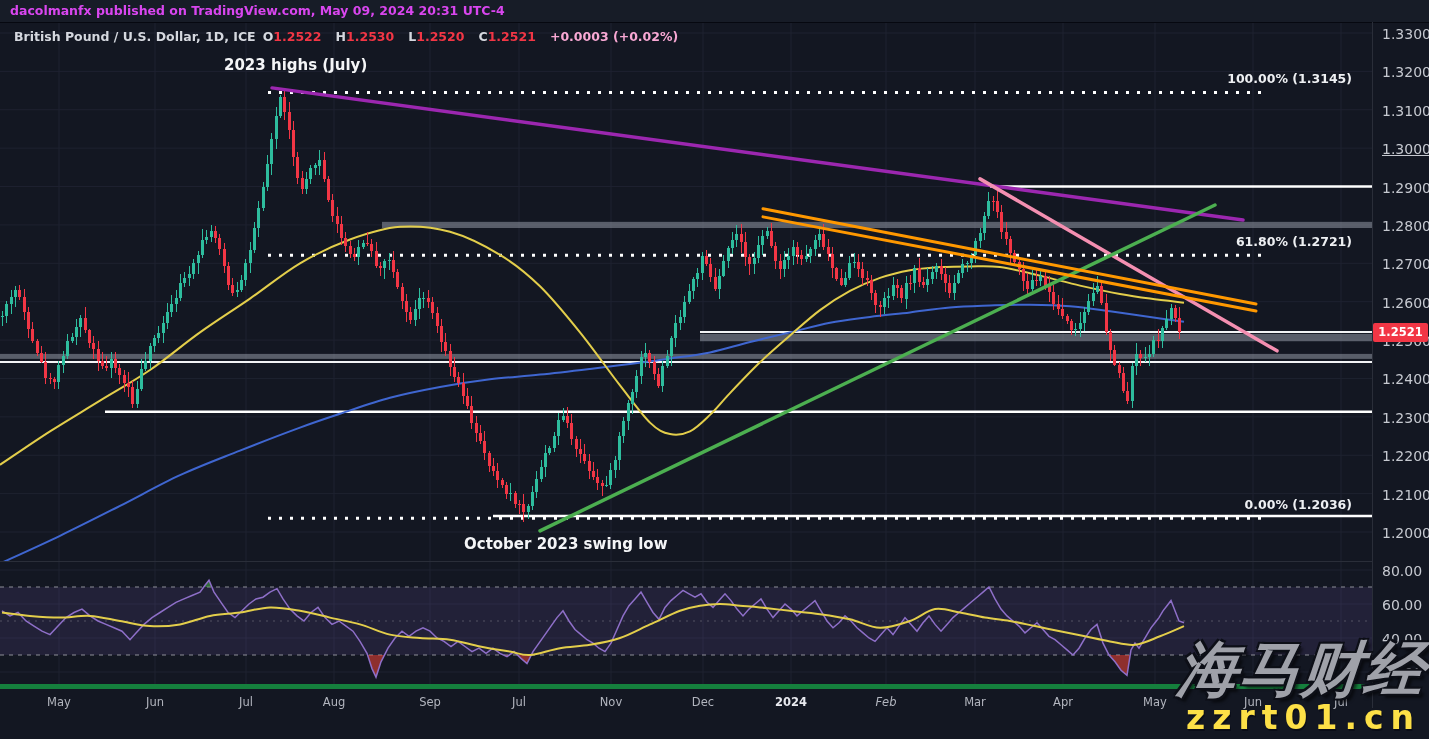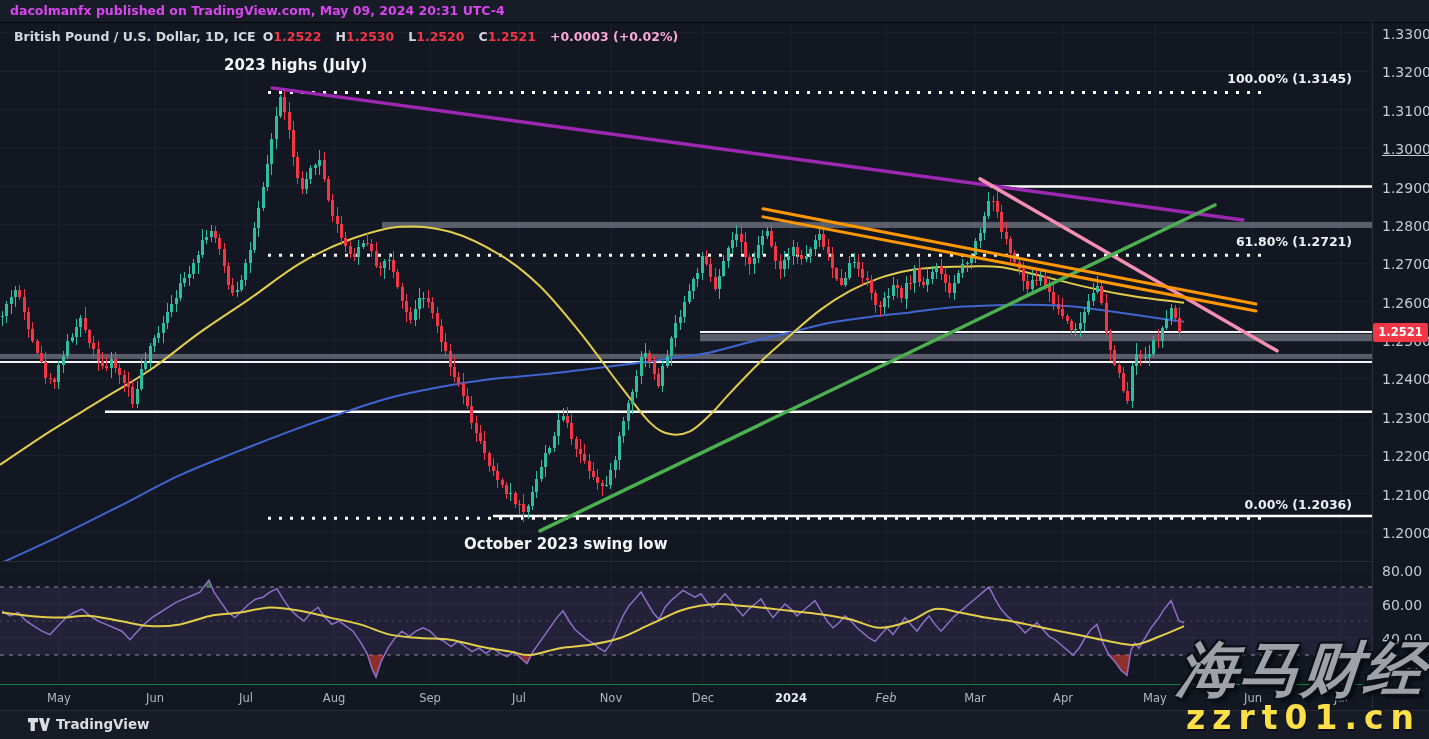--- a/index.html
+++ b/index.html
@@ -13,21 +13,21 @@
   #symbol-row .lbl{color:#d5d8df;margin-left:7px;}
   #symbol-row .chg{color:#f9a8d4;margin-left:7px;}
   .annot{position:absolute;color:#f4f5f7;font-weight:700;font-size:15px;white-space:nowrap;z-index:5;}
   #annot-high{left:224px;top:56px;}
   #annot-low{left:464px;top:535px;}
   .fib-label{position:absolute;left:1040px;width:312px;text-align:right;color:#eef0f3;font-weight:700;font-size:12.5px;z-index:5;white-space:nowrap;}
   #price-axis{position:absolute;left:1372px;top:22px;width:57px;height:686px;border-left:1px solid #2a2e39;z-index:4;}
   .axis-label{position:absolute;left:9px;font-size:14px;color:#c6c9d0;white-space:nowrap;}
   #price-tag{position:absolute;left:1373px;width:55px;height:19px;background:#f23645;color:#ffffff;
     font-size:11.5px;font-weight:700;display:flex;align-items:center;justify-content:center;border-radius:2px;z-index:6;}
-  #time-axis{position:absolute;left:0;top:684px;width:1372px;height:26px;border-top:1px solid #15803d;z-index:4;}
+  #time-axis{position:absolute;left:0;top:684px;width:1372px;height:26px;border-top:5px solid #15803d;z-index:4;}
   .month-label{position:absolute;top:6px;width:44px;text-align:center;font-size:11.5px;color:#b2b5be;white-space:nowrap;}
   .month-label.strong{color:#e8eaef;font-weight:700;}
   #footer{position:absolute;left:0;top:710px;width:1429px;height:29px;background:#161b26;border-top:1px solid #262b37;z-index:4;}
   #footer-logo{position:absolute;left:28px;top:5px;display:flex;align-items:center;gap:6px;}
   #footer-logo span{font-size:13.5px;font-weight:700;color:#dcdde1;}
   #wm-cjk{position:absolute;left:1178px;top:630px;font-size:60px;font-weight:900;font-style:italic;color:#9fa1a9;
     letter-spacing:2px;white-space:nowrap;z-index:8;transform:skewX(-5deg);
     text-shadow:2px 2px 0 #0d0f17,-2px -2px 0 #0d0f17,2px -2px 0 #0d0f17,-2px 2px 0 #0d0f17,4px 4px 3px rgba(0,0,0,0.55);}
   #wm-url{position:absolute;left:1186px;top:698px;font-size:33px;font-weight:800;color:#fde047;
     letter-spacing:7px;white-space:nowrap;z-index:8;text-shadow:1px 2px 0 #0a0d18;}
@@ -717,25 +717,16 @@
       <div class="month-label" style="left: 681px;">Dec</div>
       <div class="month-label strong" style="left: 769px;">2024</div>
       <div class="month-label" style="left: 864px; font-style: italic;">Feb</div>
       <div class="month-label" style="left: 953px;">Mar</div>
       <div class="month-label" style="left: 1041px;">Apr</div>
       <div class="month-label" style="left: 1133px;">May</div>
       <div class="month-label" style="left: 1231px;">Jun</div>
       <div class="month-label" style="left: 1319px;">Jul</div>
     </div>
 
-  <div id="footer">
-    <div id="footer-logo">
-      <svg width="22" height="15" viewBox="0 0 22 15">
-        <path d="M0 1 h10 v4.2 h-3.2 v8.8 h-4.2 V5.2 H0 z" fill="#dcdde1"></path>
-        <path d="M10.8 1 h4.4 l2 7.2 L19.2 1 h2.8 l-3.6 13 h-3.6 z" fill="#dcdde1"></path>
-      </svg>
-      <span>TradingView</span>
-    </div>
-  </div>
 
   <div id="wm-cjk">海马财经</div>
   <div id="wm-url">zzrt01.cn</div>
 </div>
 
 </body></html>

